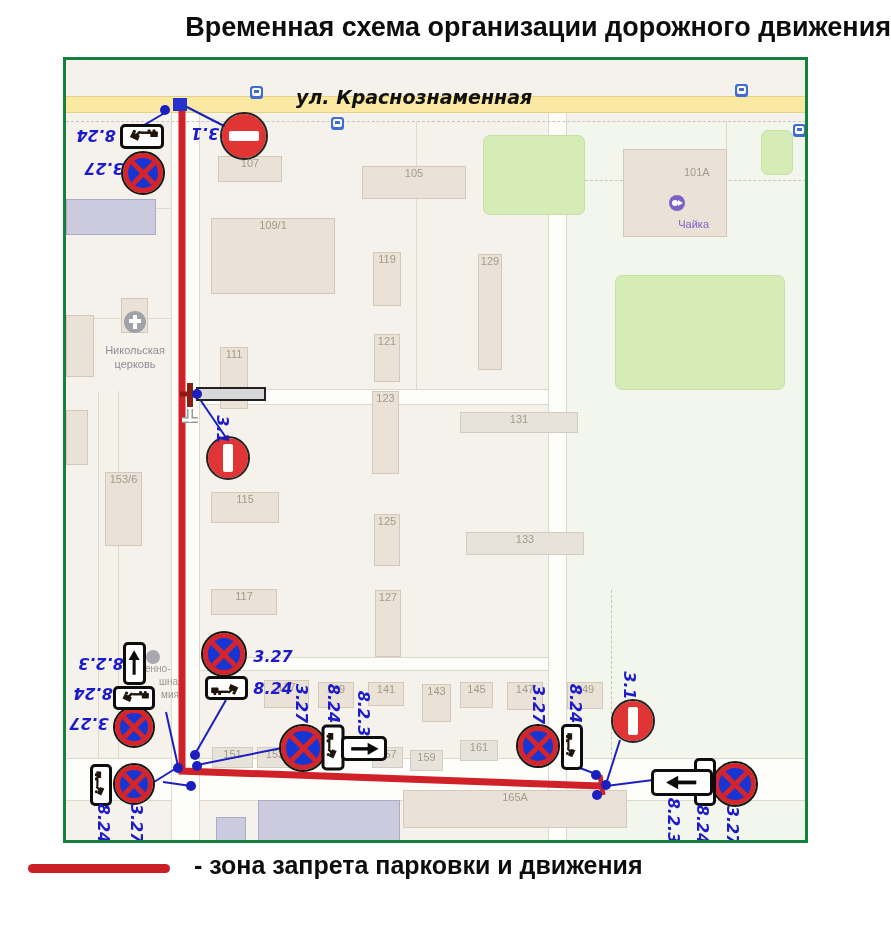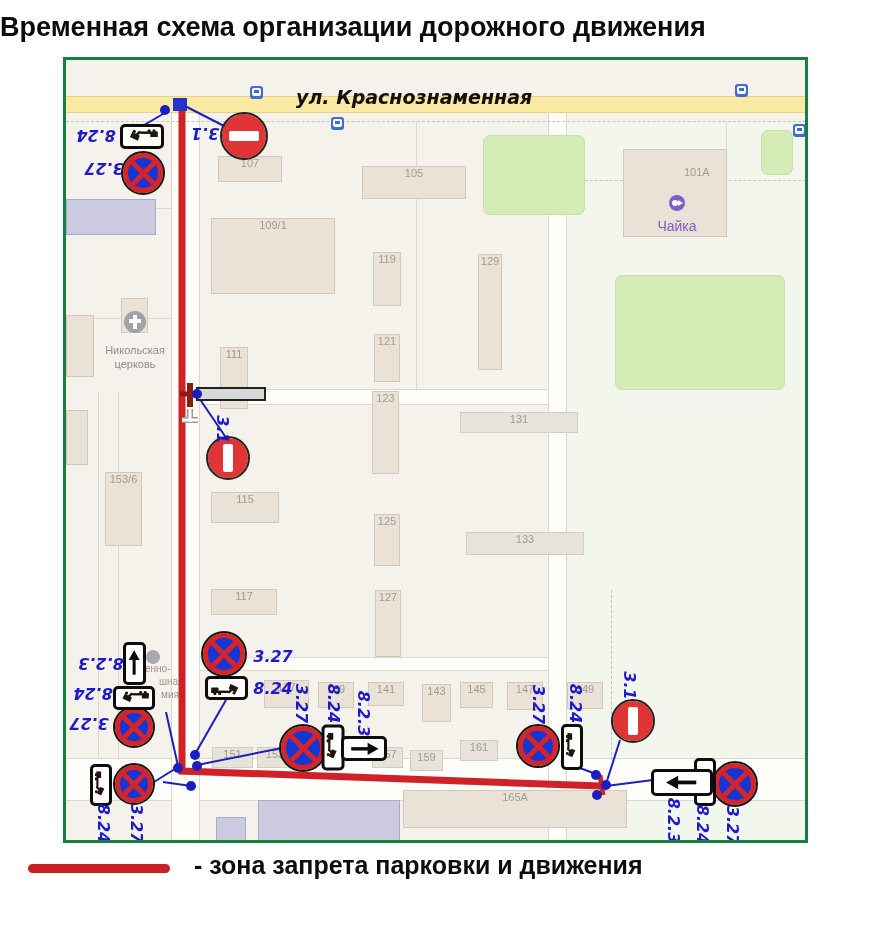--- a/index.html
+++ b/index.html
@@ -1,19 +1,19 @@
 <!DOCTYPE html>
 <html><head>
 <meta charset="utf-8">
 <style>
   html,body{margin:0;padding:0}
   body{width:891px;height:929px;background:#fff;position:relative;
        font-family:"Liberation Sans",sans-serif;overflow:hidden}
   .abs{position:absolute}
-  .title{left:0;right:0;top:12px;text-align:left;font-size:27px;font-weight:700;color:#0d0d0d}
+  .title{left:0;right:0;top:12px;text-align:right;font-size:27px;font-weight:700;color:#0d0d0d}
   #map{left:63px;top:57px;width:745px;height:786px;border:3px solid #15803d;background:#f4f2eb;
        overflow:hidden;box-sizing:border-box}
   .zone{z-index:0}
   .road{background:#fdfdfa;z-index:1}
   .roadv{border-left:1px solid #ddd8cc;border-right:1px solid #ddd8cc}
   .roadh{border-top:1px solid #ddd8cc;border-bottom:1px solid #ddd8cc}
   .yellow{background:#f9e9a2;border-top:1px solid #e6d287;border-bottom:1px solid #e6d287;z-index:1}
   .green{background:#d5ecb6;border:1px solid #c6e0a5;border-radius:7px;z-index:1}
   .fl{z-index:1}
   .bld{background:#eae2d6;border:1px solid #d3c8b9;box-sizing:border-box;display:flex;
@@ -45,21 +45,21 @@
   .bus::after{content:"";position:absolute;left:4px;right:4px;top:4px;height:3px;background:#3f6cd1}
   .church-ic{width:22px;height:22px;border-radius:50%;background:#a0a2a9;z-index:2}
   .church-ic::before{content:"";position:absolute;left:9px;top:4px;width:4px;height:14px;background:#fff}
   .church-ic::after{content:"";position:absolute;left:5px;top:8px;width:12px;height:4px;background:#fff}
   .acad-ic{width:14px;height:14px;border-radius:50%;background:#a8a8ae;z-index:2}
   .cine{width:16px;height:16px;border-radius:50%;background:#7d60c8;z-index:2}
   .cine::before{content:"";position:absolute;left:3px;top:5px;width:6px;height:6px;border-radius:50%;background:#fff}
   .cine::after{content:"";position:absolute;right:2px;top:5px;width:0;height:0;
        border-left:5px solid #fff;border-top:3px solid transparent;border-bottom:3px solid transparent}
   .poi{color:#8e8e96;font-size:11px;text-align:center;z-index:2;line-height:1.3}
-  .poi-cine{color:#7d60c8;font-size:14px;text-align:center;z-index:2}
+  .poi-cine{color:#7d60c8;font-size:11px;text-align:right;z-index:2}
   .frag{color:#9b948a;font-size:10px;z-index:2}
   .legend-line{left:28px;top:864px;width:142px;height:9px;background:#c92026;border-radius:5px}
   .legend-text{left:194px;top:851px;font-size:25px;font-weight:700;color:#0d0d0d;white-space:nowrap}
 </style>
 </head>
 <body>
 
 <div class="abs title">Временная схема организации дорожного движения</div>
 
 <div class="abs" id="map">

